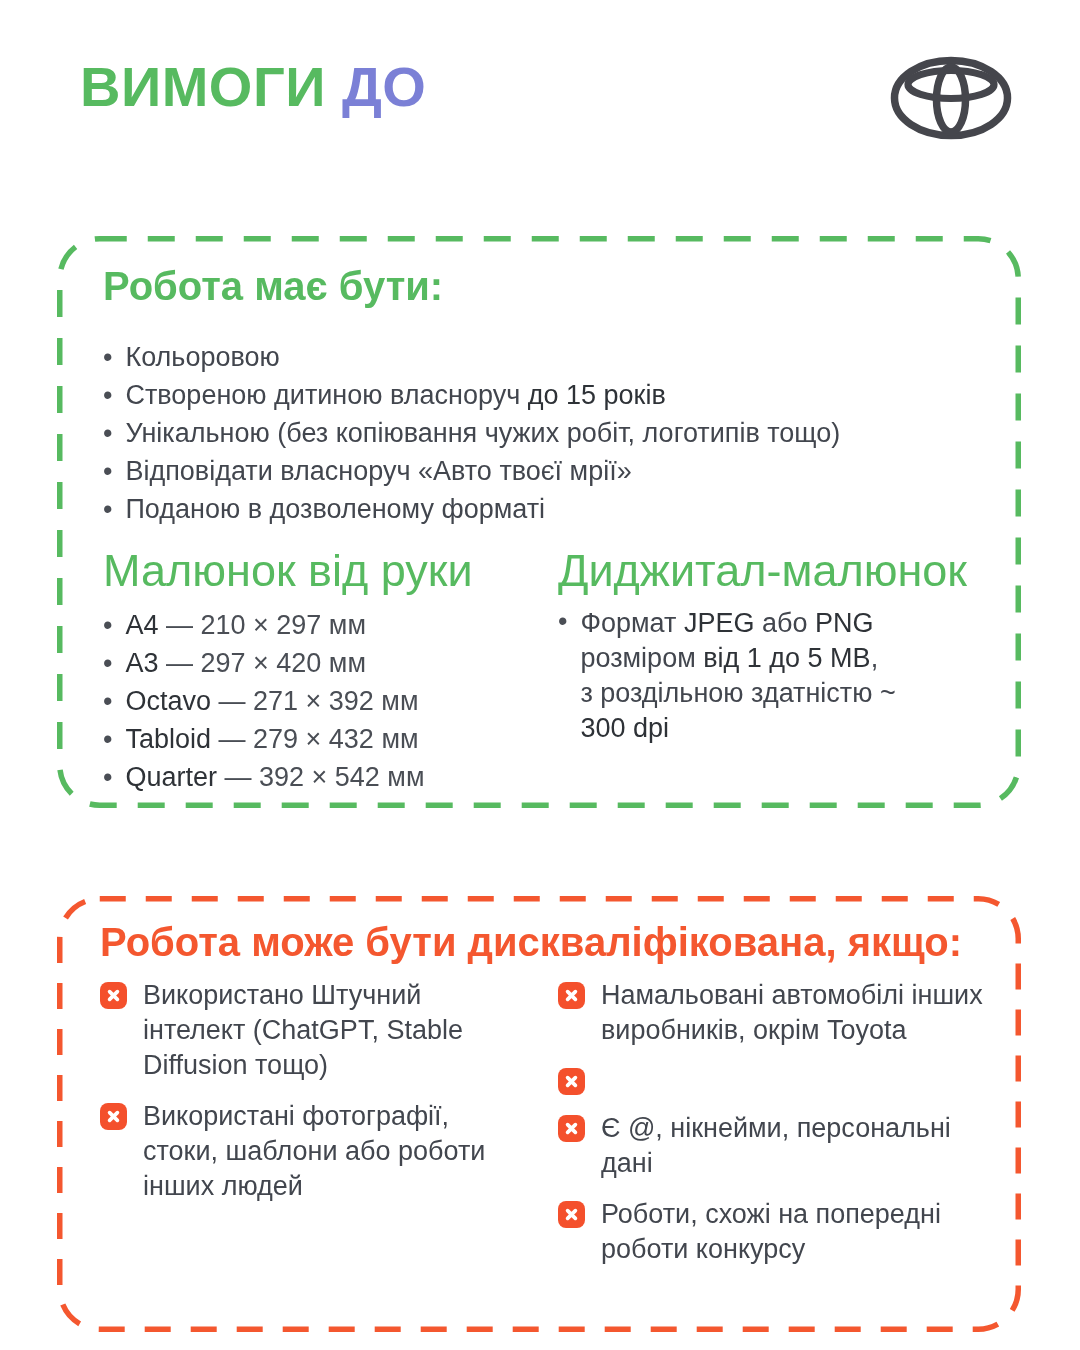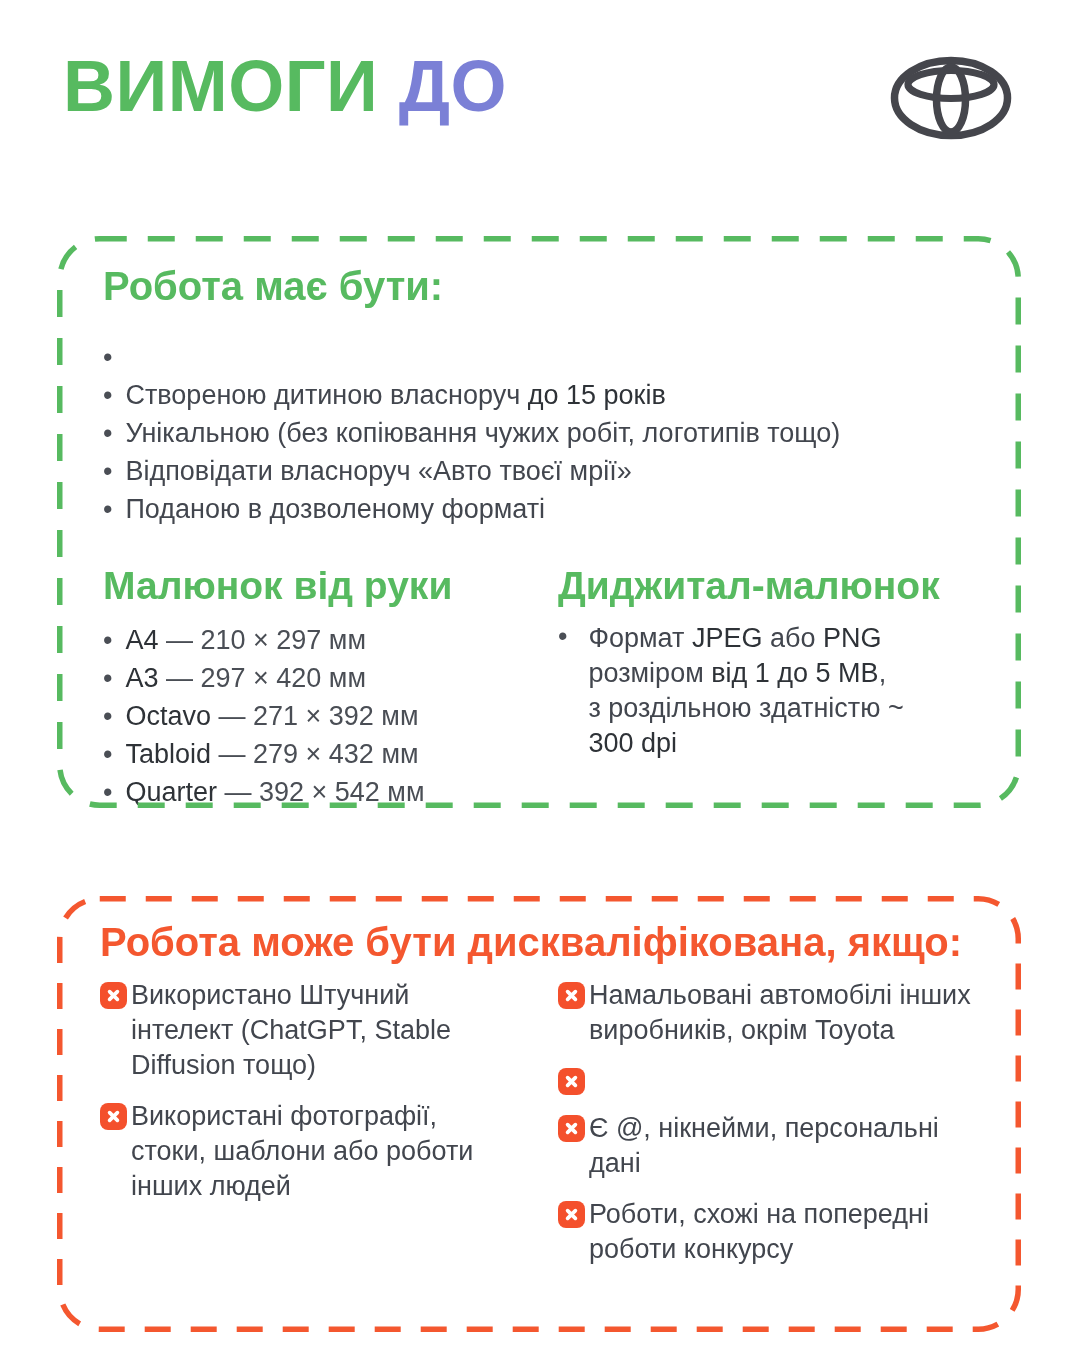--- a/index.html
+++ b/index.html
@@ -5,55 +5,55 @@
   :root{
     --green:#57BA60; --purple:#7B80D6; --orange:#F4572F; --orange-icon:#F4502C;
     --ink:#42464E; --ink-bold:#2E3237; --ink-soft:#4A4E55; --logo:#45464C;
   }
   html,body{margin:0;padding:0;background:#fff;}
   .page{
     position:relative;width:1080px;height:1350px;background:#ffffff;overflow:hidden;
     font-family:"Liberation Sans","DejaVu Sans",sans-serif;
   }
   
-  .title{position:absolute;left:63px;top:52px;font-weight:800;font-size:72px;line-height:69px;letter-spacing:.5px;}
+  .title{position:absolute;left:80px;top:52px;font-weight:800;font-size:56px;line-height:69px;letter-spacing:.5px;}
   .title .w-green{color:var(--green);}
   .title .w-purple{color:var(--purple);}
   
   .logo{position:absolute;left:890px;top:56px;width:122px;height:86px;color:var(--logo);}
   .logo ellipse{fill:none;stroke:currentColor;}
   
   .box{position:absolute;left:57px;width:964px;box-sizing:border-box;}
   .box .dash{position:absolute;left:0;top:0;pointer-events:none;}
   .green-box{top:236px;height:572px;padding:26px 36px 0 46px;}
   .green-box .dash rect{stroke:var(--green);}
   .orange-box{top:896px;height:436px;padding:22px 36px 0 43px;}
   .orange-box .dash rect{stroke:var(--orange);}
   h2{margin:0;font-size:40px;line-height:48px;font-weight:800;}
   .green-box h2{color:var(--green);margin-bottom:28px;}
   .orange-box h2{color:var(--orange);margin-bottom:12px;}
-  h3{margin:15px 0 12px 0;font-size:39px;line-height:46px;font-weight:700;color:var(--green);}
+  h3{margin:0 0 12px 0;font-size:45px;line-height:46px;font-weight:400;color:var(--green);}
   ul{list-style:none;margin:0;padding:0;}
   
   .req-item{display:flex;gap:13px;font-size:27px;line-height:38px;color:var(--ink);}
   .bullet{color:var(--ink-soft);flex:none;}
   .b{font-weight:400;color:var(--ink-bold);}
   
   .cols{display:flex;margin-top:20px;}
   .col-left{width:455px;flex:none;}
   .col-right{flex:1;}
   .fmt-item{display:flex;gap:13px;font-size:27px;line-height:38px;color:var(--ink-soft);}
   .fmt-item .b{color:var(--ink-bold);}
   .dig-item{display:flex;gap:13px;font-size:27px;color:var(--ink);}
-  .dig-lines > div{line-height:35px;margin-left:8px;}
+  .dig-lines > div{line-height:35px;}
   
   .dq-cols{display:flex;margin-top:12px;}
   .dq-col{display:flex;flex-direction:column;gap:16px;}
   .dq-col.left{width:458px;flex:none;}
-  .dq-item{display:flex;gap:4px;}
+  .dq-item{display:flex;gap:16px;}
   .x-icon{flex:none;width:27px;height:27px;margin-top:4px;border-radius:8px;background:var(--orange-icon);
           display:flex;align-items:center;justify-content:center;}
   .x-icon svg{display:block;}
   .dq-text{font-size:27px;line-height:35px;color:var(--ink);}
   .dq-col.left .dq-text{max-width:376px;}
   .dq-col.right .dq-text{max-width:382px;}
 </style>
 </head>
 <body>
 
@@ -75,20 +75,21 @@
   </div>
 
   <section class="box green-box">
     <svg class="dash" width="964" height="572">
       <rect x="2.75" y="2.75" width="958.5" height="566.5" rx="40" fill="none" stroke-width="5.5" stroke-dasharray="27 21"></rect>
     </svg>
     <h2>Робота має бути:</h2>
     <ul>
         <li class="req-item">
           <span class="bullet">•</span>
+          <span><span>Кольоровою</span></span>
         </li>
         <li class="req-item">
           <span class="bullet">•</span>
           <span><span>Створеною дитиною власноруч </span><span class="b">до 15 років</span></span>
         </li>
         <li class="req-item">
           <span class="bullet">•</span>
           <span><span>Унікальною (без копіювання чужих робіт, логотипів тощо)</span></span>
         </li>
         <li class="req-item">

